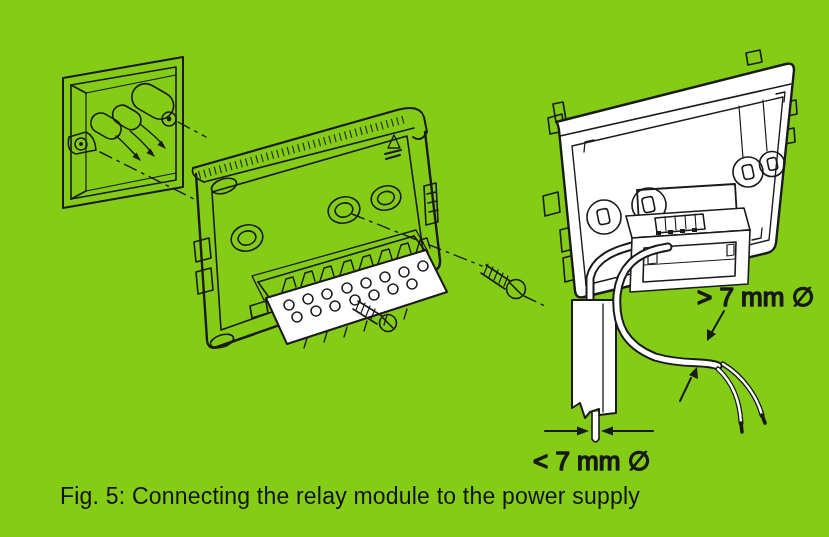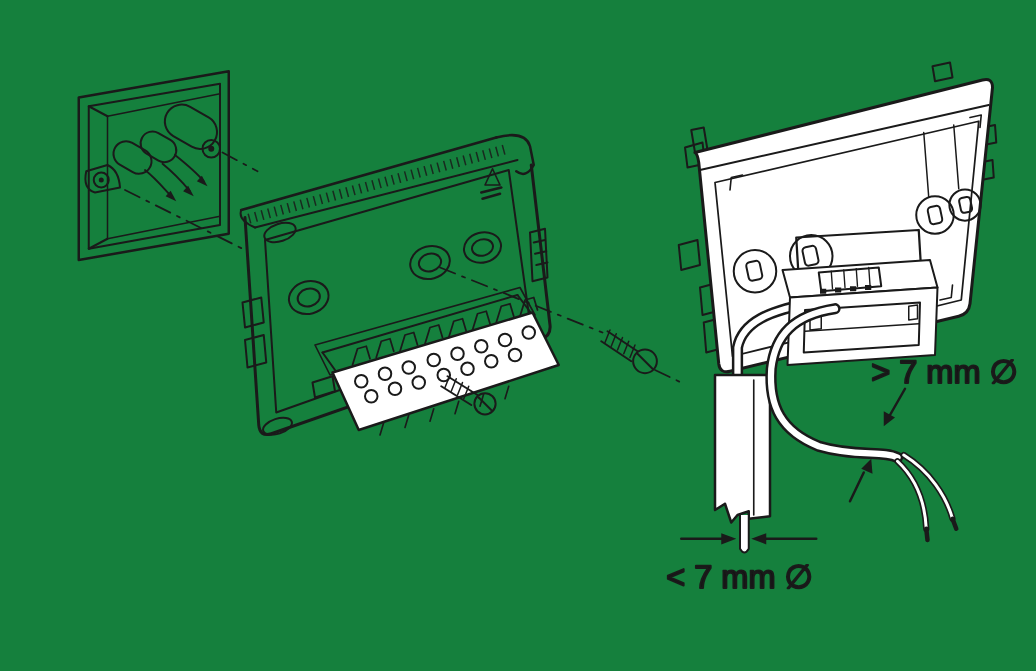--- a/index.html
+++ b/index.html
@@ -1,18 +1,18 @@
 <!DOCTYPE html>
 <html><head>
 <meta charset="utf-8">
 <style>
   html,body{margin:0;padding:0;background:#fff;}
   body{width:829px;height:537px;position:relative;overflow:hidden;
        font-family:"Liberation Sans",sans-serif;}
-  .figure{position:absolute;inset:0;background:#15803d;}
+  .figure{position:absolute;inset:0;background:#84cc16;}
   svg{position:absolute;left:0;top:0;}
   .caption{position:absolute;left:60px;top:483px;font-size:23px;
            color:#111;letter-spacing:.2px;white-space:nowrap;}
   svg text{font-family:"Liberation Sans","DejaVu Sans",sans-serif;
            font-size:26px;fill:#141414;}
 </style>
 </head>
 <body>
 
 <div class="figure">
@@ -243,13 +243,14 @@
       <polygon points="707,341 716,334 707,329" fill="#1a1a1a" stroke="none"></polygon>
       <line x1="680" y1="401" x2="691" y2="378" stroke-width="2"></line>
       <polygon points="697,367 698,379 689,375" fill="#1a1a1a" stroke="none"></polygon>
     </g>
 
     <text x="697" y="306">&gt; 7 mm ∅</text>
     <text x="533" y="470">&lt; 7 mm ∅</text>
   </g>
 </svg>
 
+<div class="caption">Fig. 5: Connecting the relay module to the power supply</div>
 </div>
 
 </body></html>

